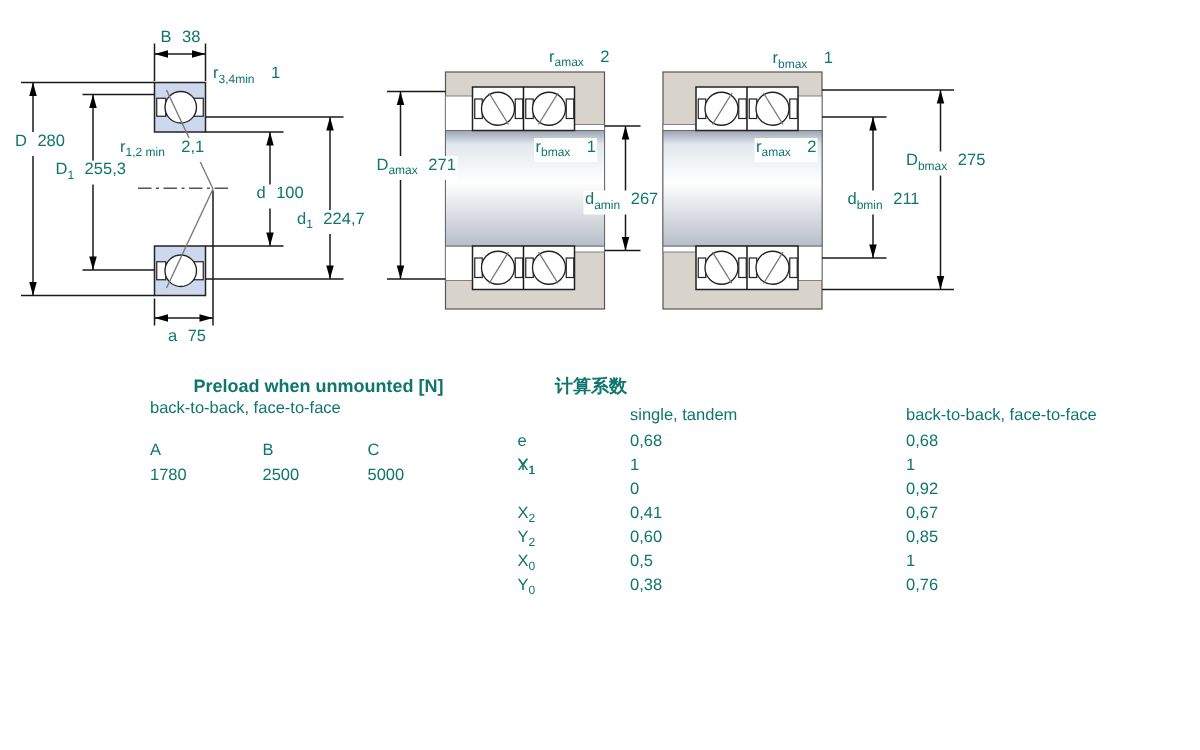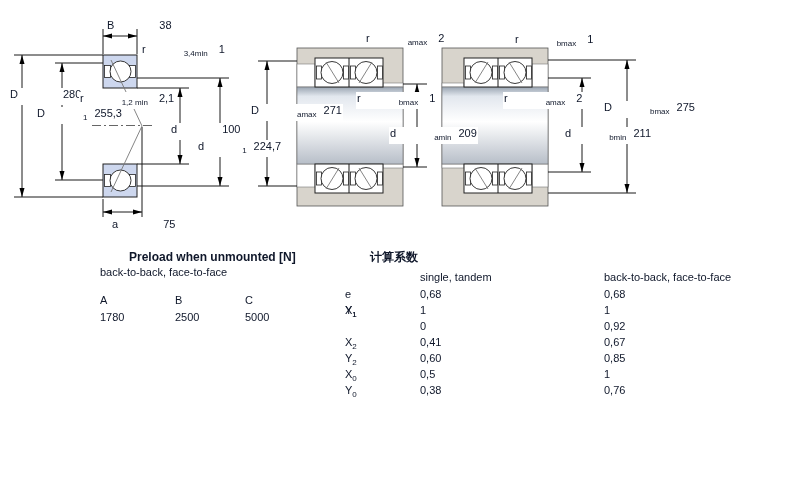--- a/index.html
+++ b/index.html
@@ -1,20 +1,20 @@
 <!DOCTYPE html>
 <html><head>
 <meta charset="utf-8">
 <style>
   html,body{margin:0;padding:0;background:#fff;}
   #stage{position:relative;width:800px;height:500px;background:#fff;overflow:hidden;
-         font-family:"Liberation Sans",sans-serif;color:#0f172a;}
+         font-family:"Liberation Sans",sans-serif;color:#0f766e;}
   svg{position:absolute;left:0;top:0;}
   .lbl{position:absolute;font-size:11px;line-height:13px;white-space:nowrap;}
-  .lbl sub{font-size:8px;margin-left:38px;}
+  .lbl sub{font-size:8px;}
   .wbg{background:#fff;padding:0 1px;}
   .val{margin-left:7px;}
   .v2{margin-left:11px;}
   .t{position:absolute;font-size:11px;line-height:13px;white-space:nowrap;}
   .t sub{font-size:8px;}
   .ttl{position:absolute;font-size:12px;line-height:14px;font-weight:bold;white-space:nowrap;padding-left:29px;}
   .ln{stroke:#1a1a1a;stroke-width:1;}
   .thin{stroke:#222;stroke-width:0.8;fill:#fff;}
   .diag{stroke:#777;stroke-width:0.9;}
   .arr{fill:#000;stroke:none;}
@@ -181,21 +181,21 @@
   <span class="lbl wbg" style="left:9px;top:88px"><span>D</span><sub></sub><span class="val">280</span></span>
   <span class="lbl wbg" style="left:36px;top:107px"><span>D</span><sub>1</sub><span class="val">255,3</span></span>
   <span class="lbl wbg" style="left:79px;top:92px"><span>r</span><sub>1,2 min</sub><span class="val v2">2,1</span></span>
   <span class="lbl wbg" style="left:170px;top:123px"><span>d</span><sub></sub><span class="val">100</span></span>
   <span class="lbl wbg" style="left:197px;top:140px"><span>d</span><sub>1</sub><span class="val">224,7</span></span>
   <span class="lbl" style="left:112px;top:218px"><span>a</span><sub></sub><span class="val">75</span></span>
 
   <span class="lbl" style="left:366px;top:32px"><span>r</span><sub>amax</sub><span class="val v2">2</span></span>
   <span class="lbl wbg" style="left:250px;top:104px"><span>D</span><sub>amax</sub><span class="val">271</span></span>
   <span class="lbl wbg" style="left:356px;top:92px"><span>r</span><sub>bmax</sub><span class="val v2">1</span></span>
-  <span class="lbl wbg" style="left:389px;top:127px"><span>d</span><sub>amin</sub><span class="val">209</span></span>
+  <span class="lbl wbg" style="left:389px;top:127px"><span>d</span><sub>amin</sub><span class="val">267</span></span>
 
   <span class="lbl" style="left:515px;top:33px"><span>r</span><sub>bmax</sub><span class="val v2">1</span></span>
   <span class="lbl wbg" style="left:503px;top:92px"><span>r</span><sub>amax</sub><span class="val v2">2</span></span>
   <span class="lbl wbg" style="left:564px;top:127px"><span>d</span><sub>bmin</sub><span class="val">211</span></span>
   <span class="lbl wbg" style="left:603px;top:101px"><span>D</span><sub>bmax</sub><span class="val">275</span></span>
 
   <div>
     <span class="ttl" style="left:100px;top:250px">Preload when unmounted [N]</span>
     <span class="t" style="left:100px;top:266px">back-to-back, face-to-face</span>
     <div id="preload-cols">

